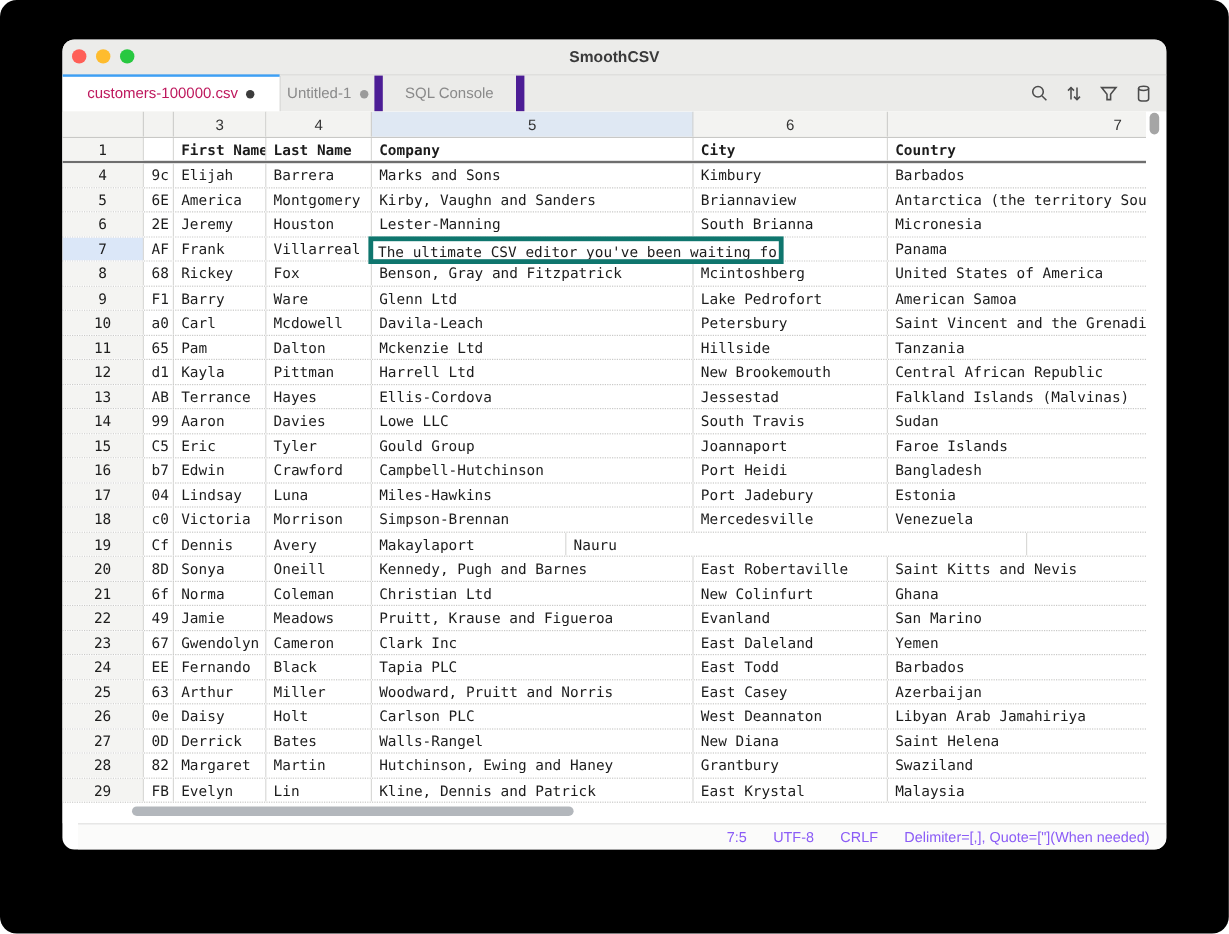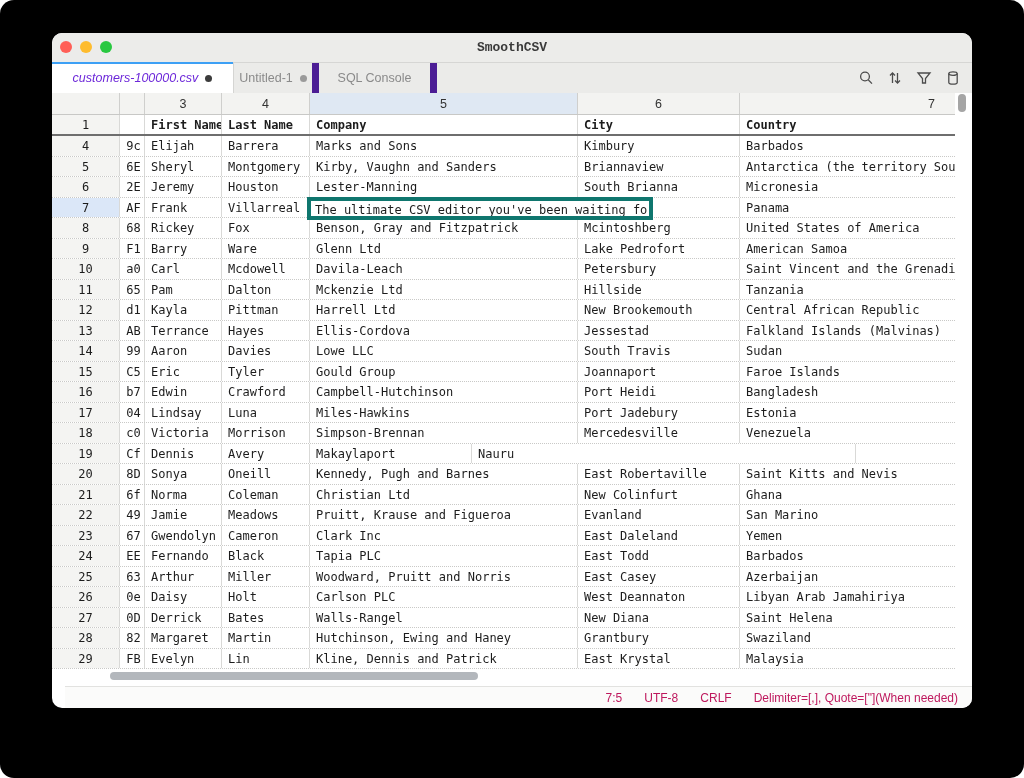--- a/index.html
+++ b/index.html
@@ -2,32 +2,32 @@
 <html><head>
 <meta charset="utf-8">
 <style>
   * { margin:0; padding:0; box-sizing:border-box; }
   html,body { width:1024px; height:778px; background:#fff; font-family:"Liberation Sans", sans-serif; }
   .backdrop { position:absolute; inset:0; background:#000; border-radius:14px; }
   .window { position:absolute; left:52px; top:33px; width:920px; height:675px; background:#fff;
             border-radius:10px; overflow:hidden; box-shadow:0 14px 40px rgba(0,0,0,.6); }
 
   
-  .titlebar { position:relative; height:30px; background:#ececea; border-bottom:1px solid #d6d6d4;font-family:Liberation Mono, monospace; }
+  .titlebar { position:relative; height:30px; background:#ececea; border-bottom:1px solid #d6d6d4; }
   .lights { position:absolute; left:8px; top:8px; display:flex; gap:8px; }
   .light { width:12px; height:12px; border-radius:50%; }
   .light.red { background:#ff5f57; } .light.yellow { background:#febc2e; } .light.green { background:#28c840; }
   .wtitle { position:absolute; left:0; right:0; top:0; height:30px; line-height:30px; text-align:center;
             font-size:13px; font-weight:bold; color:#3a3a3a; }
 
   
   .tabbar { position:relative; height:30px; background:#ebebe9; display:flex; }
   .tab { position:relative; height:30px; display:flex; align-items:center; justify-content:center; gap:7px;
          font-size:12.5px; color:#8a8a8a; border-right:7px solid #4c1d95; cursor:default; }
-  .tab.active { background:#fff; color:#6d28d9; border-right:1px solid #d5d5d3;font-style:italic; }
+  .tab.active { background:#fff; color:#be185d; border-right:1px solid #d5d5d3; }
   .tab.active::before { content:""; position:absolute; left:0; right:0; top:-1px; height:2px; background:#3da0f5; }
   .dot { width:7px; height:7px; border-radius:50%; }
   .dot.dark { background:#3c3c3c; } .dot.gray { background:#9a9a9a; }
   .toolbar { position:absolute; right:6px; top:0; height:30px; display:flex; align-items:center; gap:12px; padding-right:5px; }
   .tool { width:17px; height:17px; display:flex; align-items:center; justify-content:center; }
   .tool svg { stroke:#4c4c4c; fill:none; stroke-width:1.3; }
 
   
   .grid { position:relative; height:593px; background:#fff; font-family:"DejaVu Sans Mono", monospace; font-size:12px; color:#1c1c1c; }
   .gridrow { display:flex; width:903px; overflow:hidden; white-space:nowrap; }
@@ -49,21 +49,21 @@
             border:4px solid #0f766e; line-height:19px; padding-left:4px; white-space:nowrap; overflow:hidden;text-align:right; }
   .caret { display:inline-block; width:1.5px; height:13px; background:#000; vertical-align:-2px; margin-left:1px; }
 
   
   .vthumb { position:absolute; right:6px; top:61px; width:8px; height:18px; background:#a5a5a5; border-radius:4px; }
   .hthumb { position:absolute; left:58px; top:639px; width:368px; height:8px; background:#b3b7bc; border-radius:4px; }
 
   
   .statusbar { position:absolute; left:0; right:0; bottom:0; height:22px; background:#fbfbfa; border-top:1px solid #e2e2e0;
                display:flex; align-items:center; justify-content:flex-end; gap:22px; padding-right:14px;
-               font-size:12px; color:#be185d;margin-left:13px; }
+               font-size:12px; color:#8b5cf6;margin-left:13px; }
 </style>
 </head>
 <body>
 
 <div class="backdrop"></div>
 
 <div class="window">
 
   <div class="titlebar">
     <div class="lights">
@@ -143,21 +143,21 @@
           <div class="cell w-id">9c</div>
           <div class="cell w-first">Elijah</div>
           <div class="cell w-last">Barrera</div>
           <div class="cell w-company">Marks and Sons</div>
           <div class="cell w-city">Kimbury</div>
           <div class="cell w-country">Barbados</div>
         </div>
         <div class="gridrow row">
           <div class="cell w-num">5</div>
           <div class="cell w-id">6E</div>
-          <div class="cell w-first">Sheryl</div>
+          <div class="cell w-first">America</div>
           <div class="cell w-last">Montgomery</div>
           <div class="cell w-company">Kirby, Vaughn and Sanders</div>
           <div class="cell w-city">Briannaview</div>
           <div class="cell w-country">Antarctica (the territory Sou</div>
         </div>
         <div class="gridrow row">
           <div class="cell w-num">6</div>
           <div class="cell w-id">2E</div>
           <div class="cell w-first">Jeremy</div>
           <div class="cell w-last">Houston</div>

